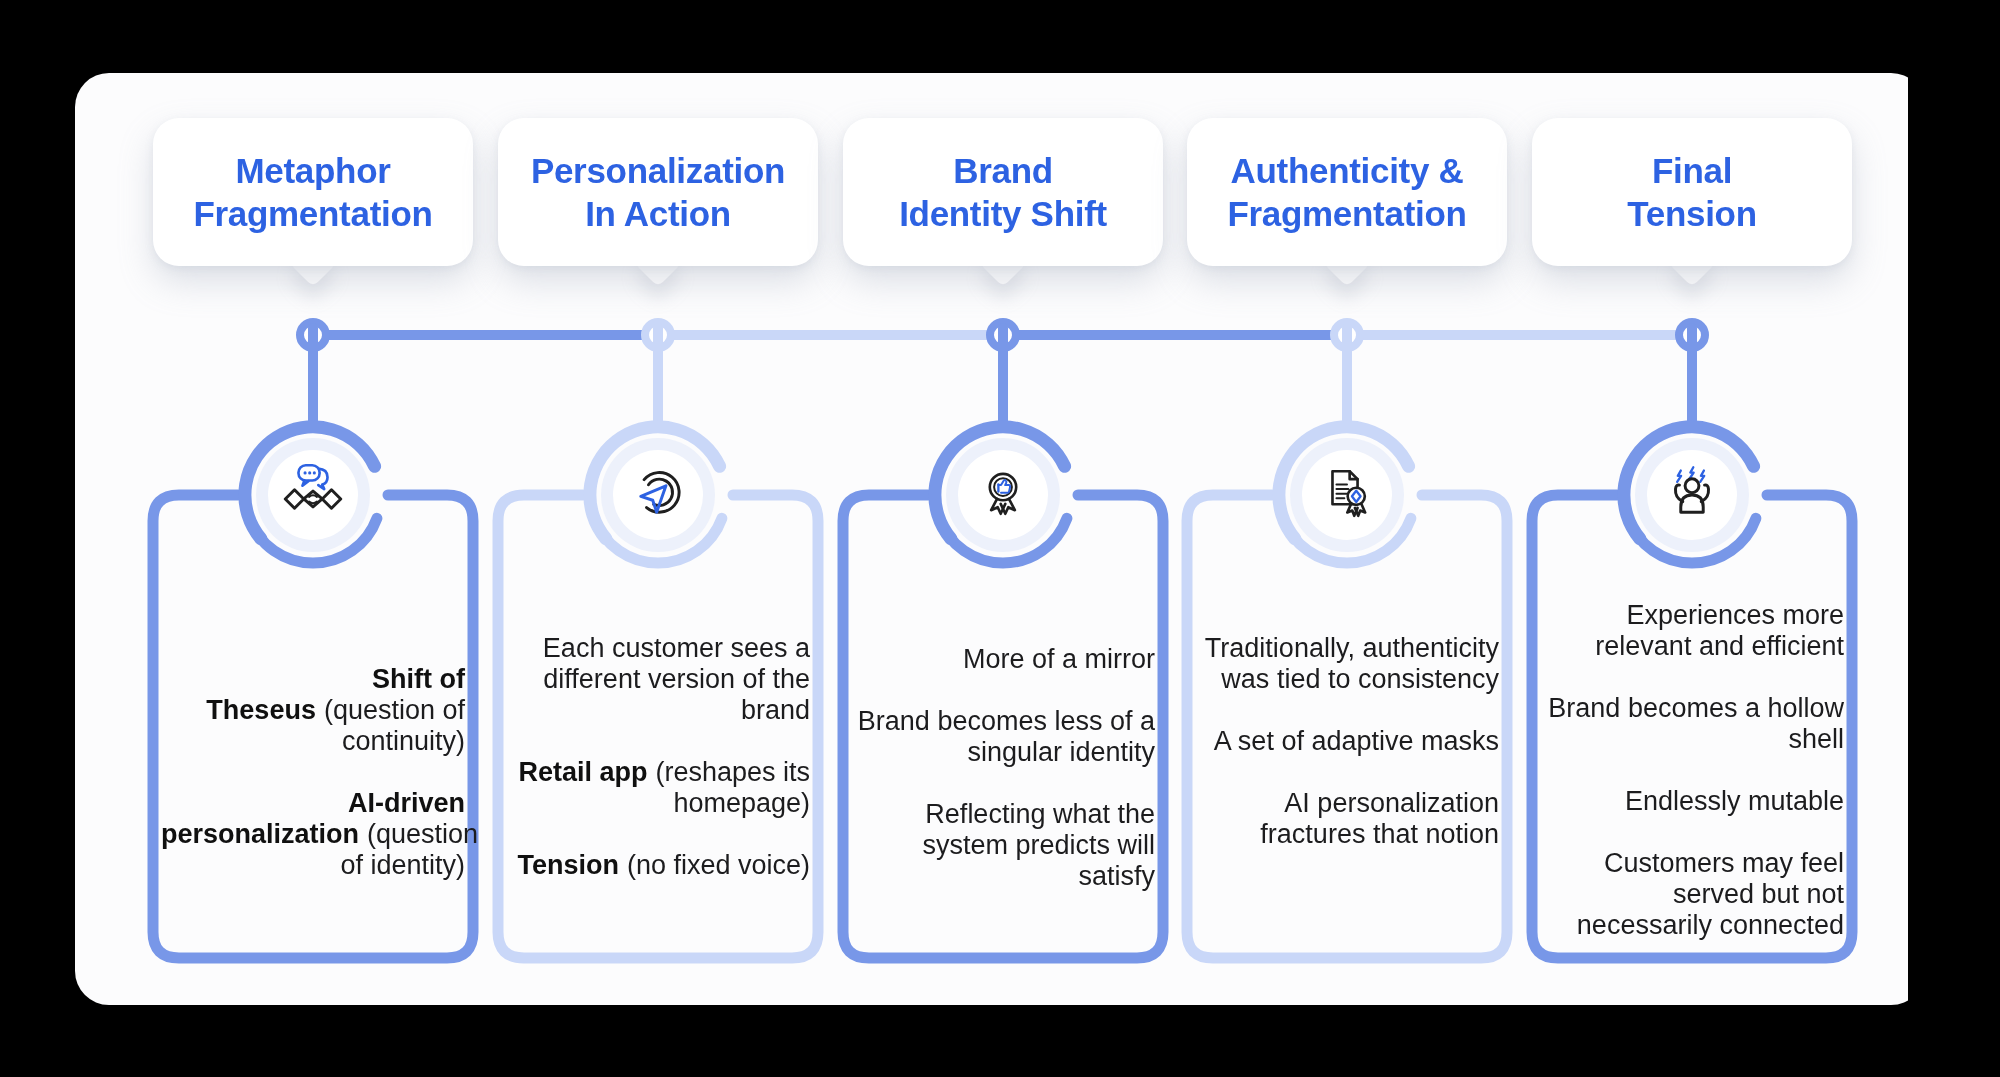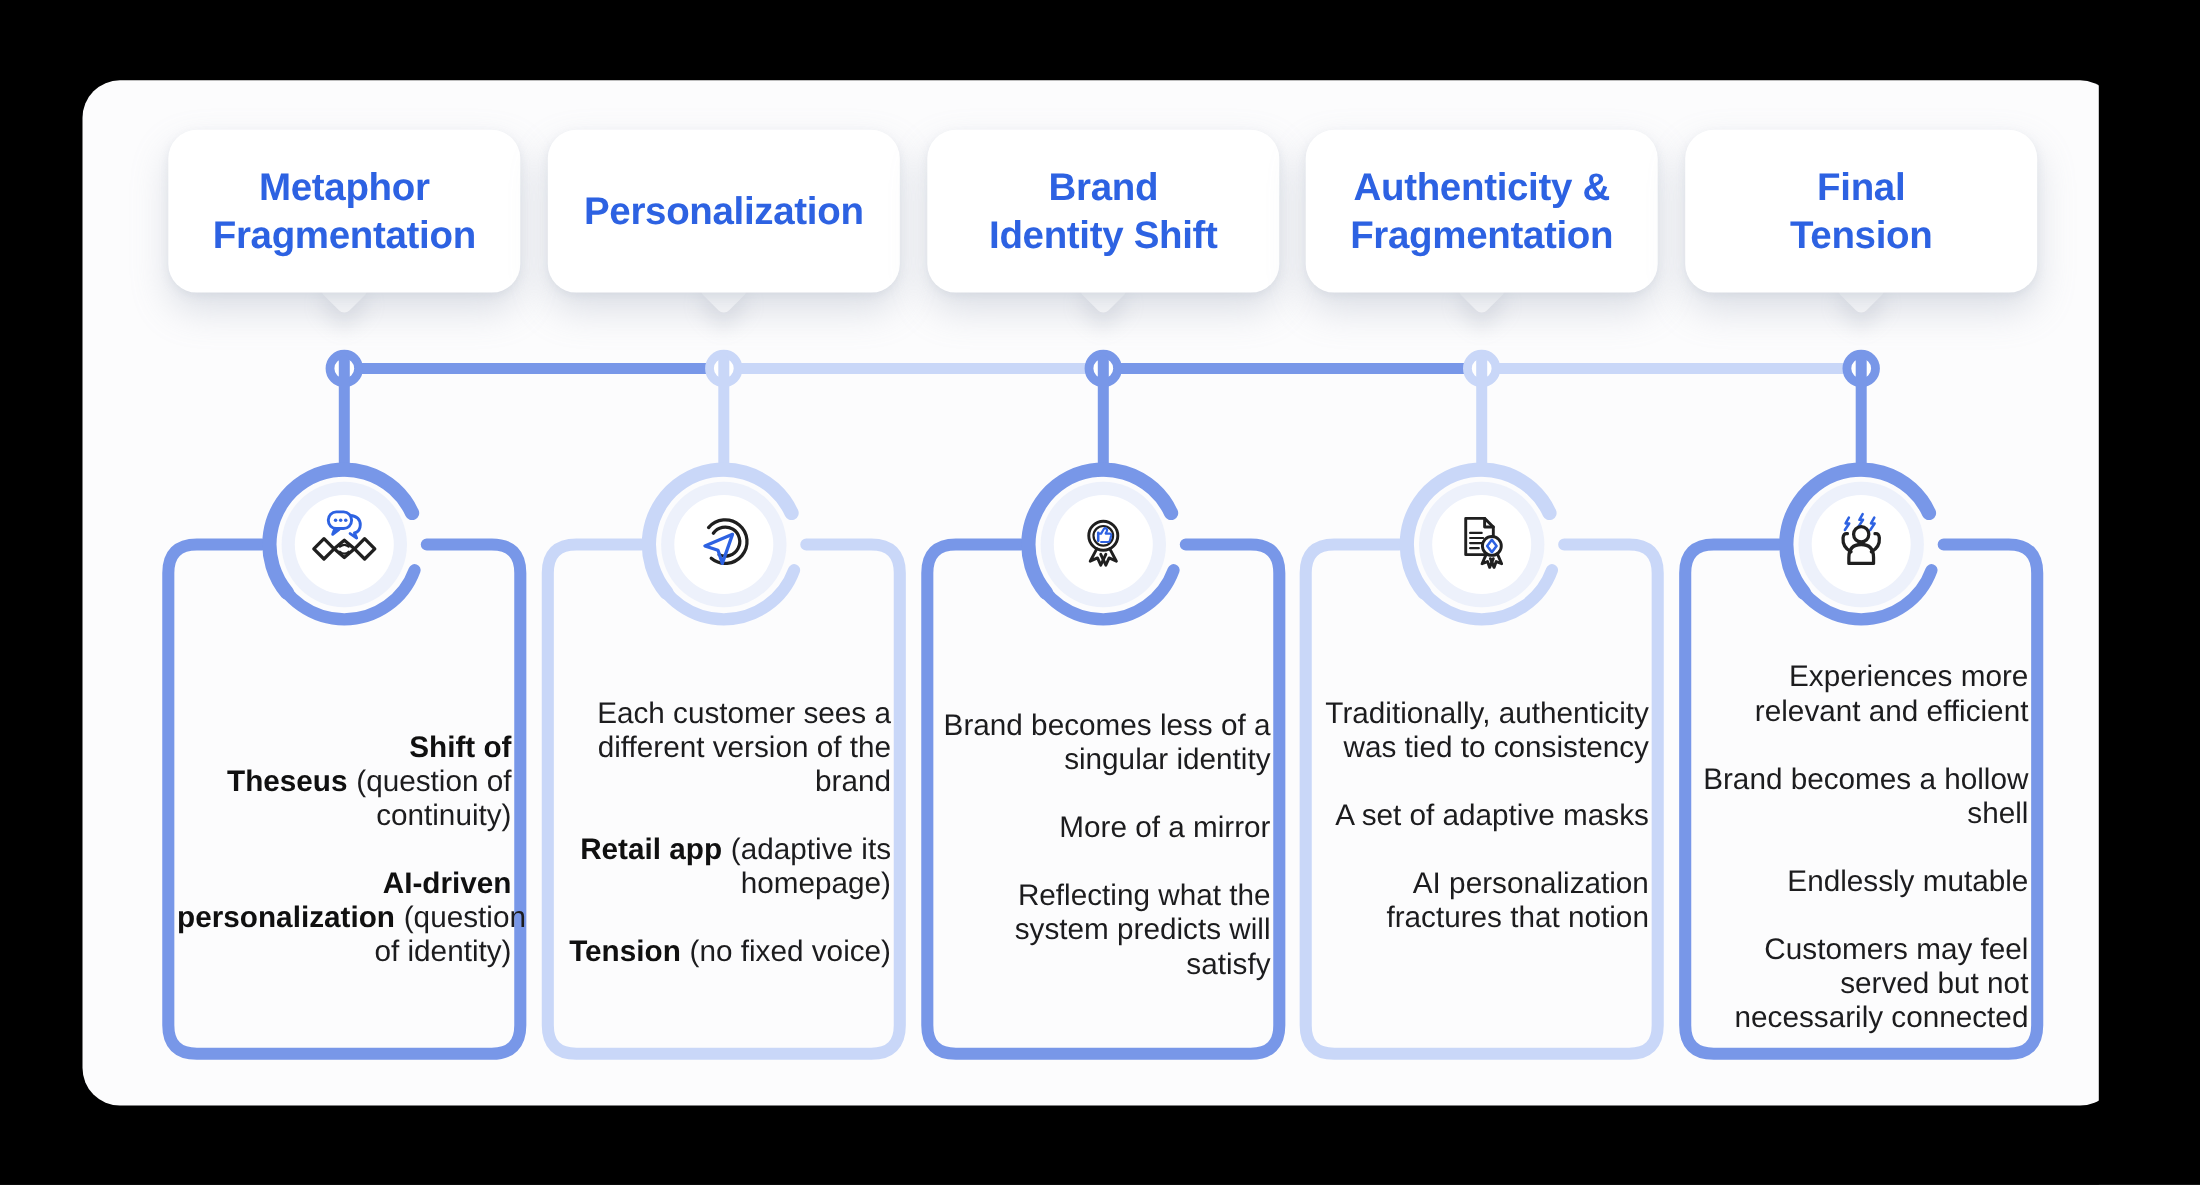--- a/index.html
+++ b/index.html
@@ -79,38 +79,39 @@
     </svg>
     <div class="cardtext" style="top:664px">
       <p><b class="auto-hide">Shift of Theseus</b><span>(question of continuity)</span></p>
       <p><b class="auto-hide">AI-driven personalization</b><span>(question of identity)</span></p>
     </div>
   </div>
 
   <div class="col" style="left:478px">
     <div class="bubble">
       <div class="bubble-line">Personalization</div>
+      <div class="bubble-line">In Action</div>
     </div>
     <div class="tail"></div>
     <svg class="colsvg al" viewBox="0 0 360 680">
       <line class="acc stem" x1="180" y1="28" x2="180" y2="128"></line>
       <path class="acc cardpath" d="M105 195 H46 Q20 195 20 221 V632 Q20 658 46 658 H314 Q340 658 340 632 V221 Q340 195 314 195 H255"></path>
       <path class="acc notch" d="M116.1 218.3 A68 68 0 0 0 243.9 218.3"></path>
       <circle cx="180" cy="195" r="57" fill="#edf1fb"></circle>
       <path class="acc ring" d="M241.6 166.3 A68 68 0 1 0 127.9 238.7"></path>
       <circle cx="180" cy="195" r="45" fill="#ffffff"></circle>
       <g transform="translate(147,162) scale(0.66)">
         <path class="ic-d" d="M35.6 34.5 A20 20 0 1 1 43.5 64.1" stroke-width="4.5"></path>
         <path class="ic-d" d="M29 26.7 A30 30 0 1 1 32.7 69" stroke-width="4.5"></path>
         <path class="ic-b" d="M62 36 L24 52 L42 58 L48 76 Z" stroke-width="4.5" fill="#fff"></path>
       </g>
     </svg>
     <div class="cardtext" style="top:633px">
       <p><span>Each customer sees a different version of the brand</span></p>
-      <p><b class="auto-hide">Retail app</b><span>(adaptive its homepage)</span></p>
+      <p><b class="auto-hide">Retail app</b><span>(reshapes its homepage)</span></p>
       <p><b class="auto-hide">Tension</b><span>(no fixed voice)</span></p>
     </div>
   </div>
 
   <div class="col" style="left:823px">
     <div class="bubble">
       <div class="bubble-line">Brand</div>
       <div class="bubble-line">Identity Shift</div>
     </div>
     <div class="tail"></div>
@@ -124,22 +125,22 @@
       <g transform="translate(147,162) scale(0.66)">
         <circle class="ic-d" cx="50" cy="38" r="20" stroke-width="4" fill="#fff"></circle>
         <circle class="ic-d" cx="50" cy="38" r="13.5" stroke-width="3" fill="#fff"></circle>
         <path class="ic-b" d="M43 45 L43 34" stroke-width="3.5"></path>
         <path class="ic-b" d="M43 35 h4 l3.5 -6 q1.5 -2.5 3.5 -1 q2 1.5 .8 3.8 L53.2 35 h5.6 q2.4 .3 2 2.6 l-1.6 7 q-.4 2 -2.6 2 h-9.6" stroke-width="3"></path>
         <path class="ic-d" d="M41 56 l-9 17 l10 -4.5 l4.5 10 l7 -15" stroke-width="4"></path>
         <path class="ic-d" d="M59 56 l9 17 l-10 -4.5 l-4.5 10 l-7 -15" stroke-width="4"></path>
       </g>
     </svg>
     <div class="cardtext" style="top:644px">
+      <p><span>More of a mirror</span></p>
       <p><span>Brand becomes less of a singular identity</span></p>
-      <p><span>More of a mirror</span></p>
       <p><span>Reflecting what the system predicts will satisfy</span></p>
     </div>
   </div>
 
   <div class="col" style="left:1167px">
     <div class="bubble">
       <div class="bubble-line">Authenticity &amp;</div>
       <div class="bubble-line">Fragmentation</div>
     </div>
     <div class="tail"></div>

